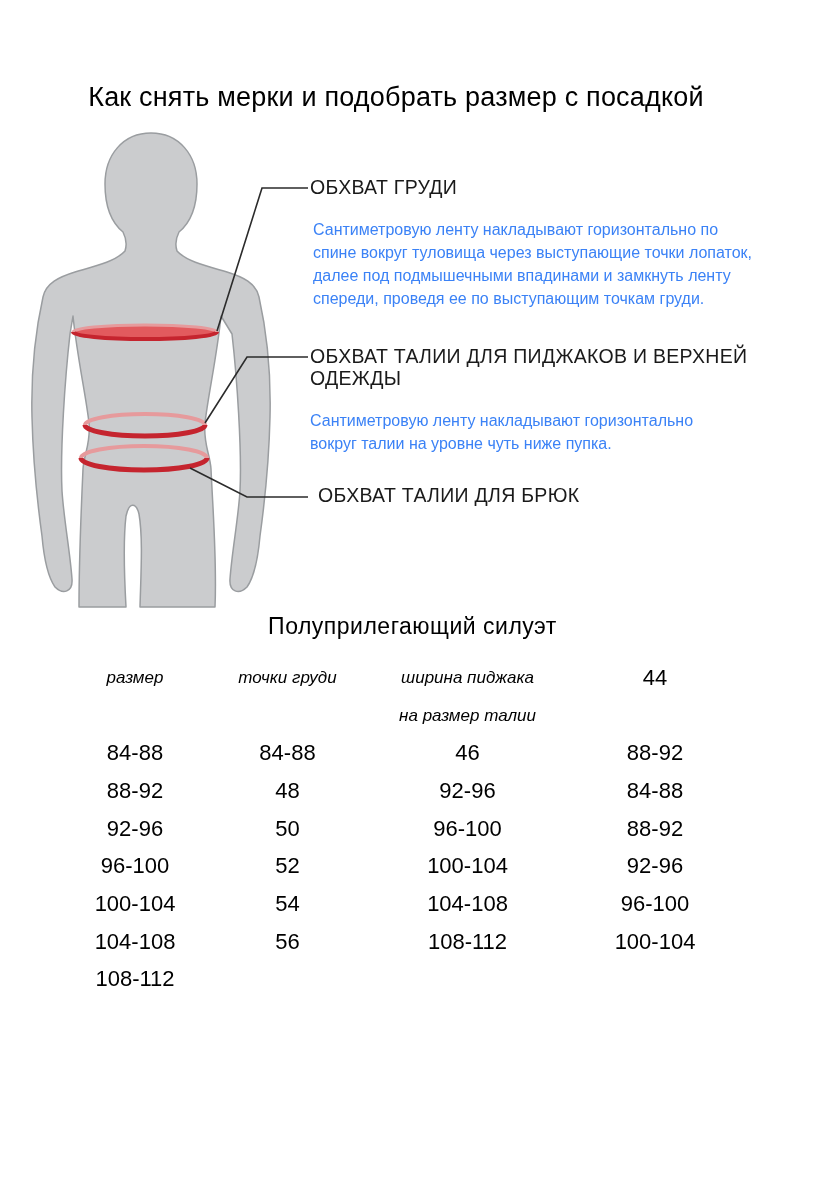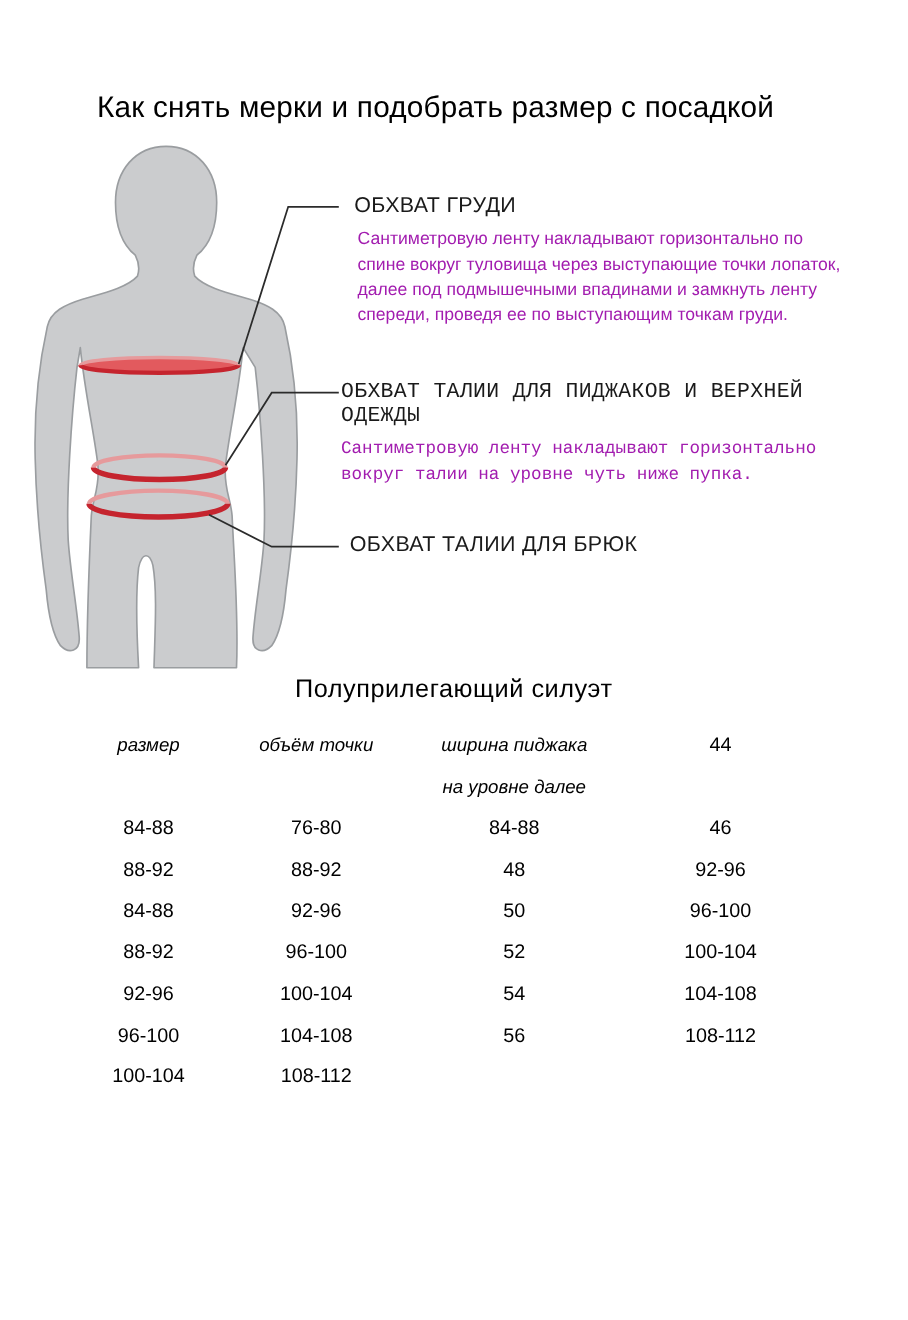--- a/index.html
+++ b/index.html
@@ -8,38 +8,38 @@
     font-family:"Liberation Sans", sans-serif; color:#000; overflow:hidden;padding-left:47px;
   }
   .page-title {
     position:absolute; top:82px; left:0; width:792px; text-align:center;
     font-size:27px; font-weight:400; letter-spacing:0.2px; margin:0;
   }
   .figure-svg { position:absolute; left:20px; top:120px; }
   .section { position:absolute; }
   .section .heading { font-size:19.5px; line-height:22px; letter-spacing:0.3px; color:#1a1a1a; }
   .section .body {
-    font-size:16px; line-height:23px; color:#a21caf;
-    white-space:pre-line; margin-top:8px;
+    font-size:16px; line-height:23px; color:#3b82f6;
+    white-space:pre-line; margin-top:20px;
   }
-  #section-chest { left:322px; top:176px; width:470px; }
+  #section-chest { left:310px; top:176px; width:470px; }
   #section-chest .body { padding-left:3px; }
-  #section-waist-jacket { left:310px; top:345px; width:500px;font-family:Liberation Mono, monospace; }
+  #section-waist-jacket { left:310px; top:345px; width:500px; }
   #section-waist-trousers { left:318px; top:484px; width:490px; }
   .table-title {
     position:absolute; top:613px; left:0; width:825px; text-align:center;
     font-size:23px; font-weight:400; letter-spacing:0.5px; margin:0;
   }
   .size-table {
     position:absolute; left:80px; top:659px;
     display:grid; grid-template-columns:110px 195px 165px 210px;
   }
   .header-cell { text-align:center; font-size:17px;font-style:italic; }
   .header-cell .hl { display:block; height:37.6px; line-height:37.6px; }
-  .cell { text-align:center; font-size:18px; height:37.7px; line-height:37.7px; }
+  .cell { text-align:center; font-size:22px; height:37.7px; line-height:37.7px; }
 </style>
 </head>
 <body>
 
 <div class="canvas">
 
   <h1 class="page-title">Как снять мерки и подобрать размер с посадкой</h1>
 
   <svg class="figure-svg" width="290" height="490" viewBox="0 0 290 490">
     <path stroke="#9a9da0" stroke-width="1.5" stroke-linejoin="round" d="M 131 13
@@ -113,31 +113,30 @@
   </div>
 
   <h2 class="table-title">Полуприлегающий силуэт</h2>
 
   <div class="size-table">
     <div class="header-cell">
       <span class="hl">размер</span>
       <span class="hl"></span>
     </div>
     <div class="header-cell">
-      <span class="hl">объём точки</span>
+      <span class="hl">точки груди</span>
       <span class="hl"></span>
     </div>
     <div class="header-cell">
       <span class="hl">ширина пиджака</span>
-      <span class="hl">на уровне далее</span>
+      <span class="hl">на размер талии</span>
     </div>
 
     <div class="cell">44</div>
     <div class="cell">84-88</div>
-    <div class="cell">76-80</div>
     <div class="cell">84-88</div>
 
     <div class="cell">46</div>
     <div class="cell">88-92</div>
     <div class="cell">88-92</div>
 
     <div class="cell">48</div>
     <div class="cell">92-96</div>
     <div class="cell">84-88</div>
     <div class="cell">92-96</div>

